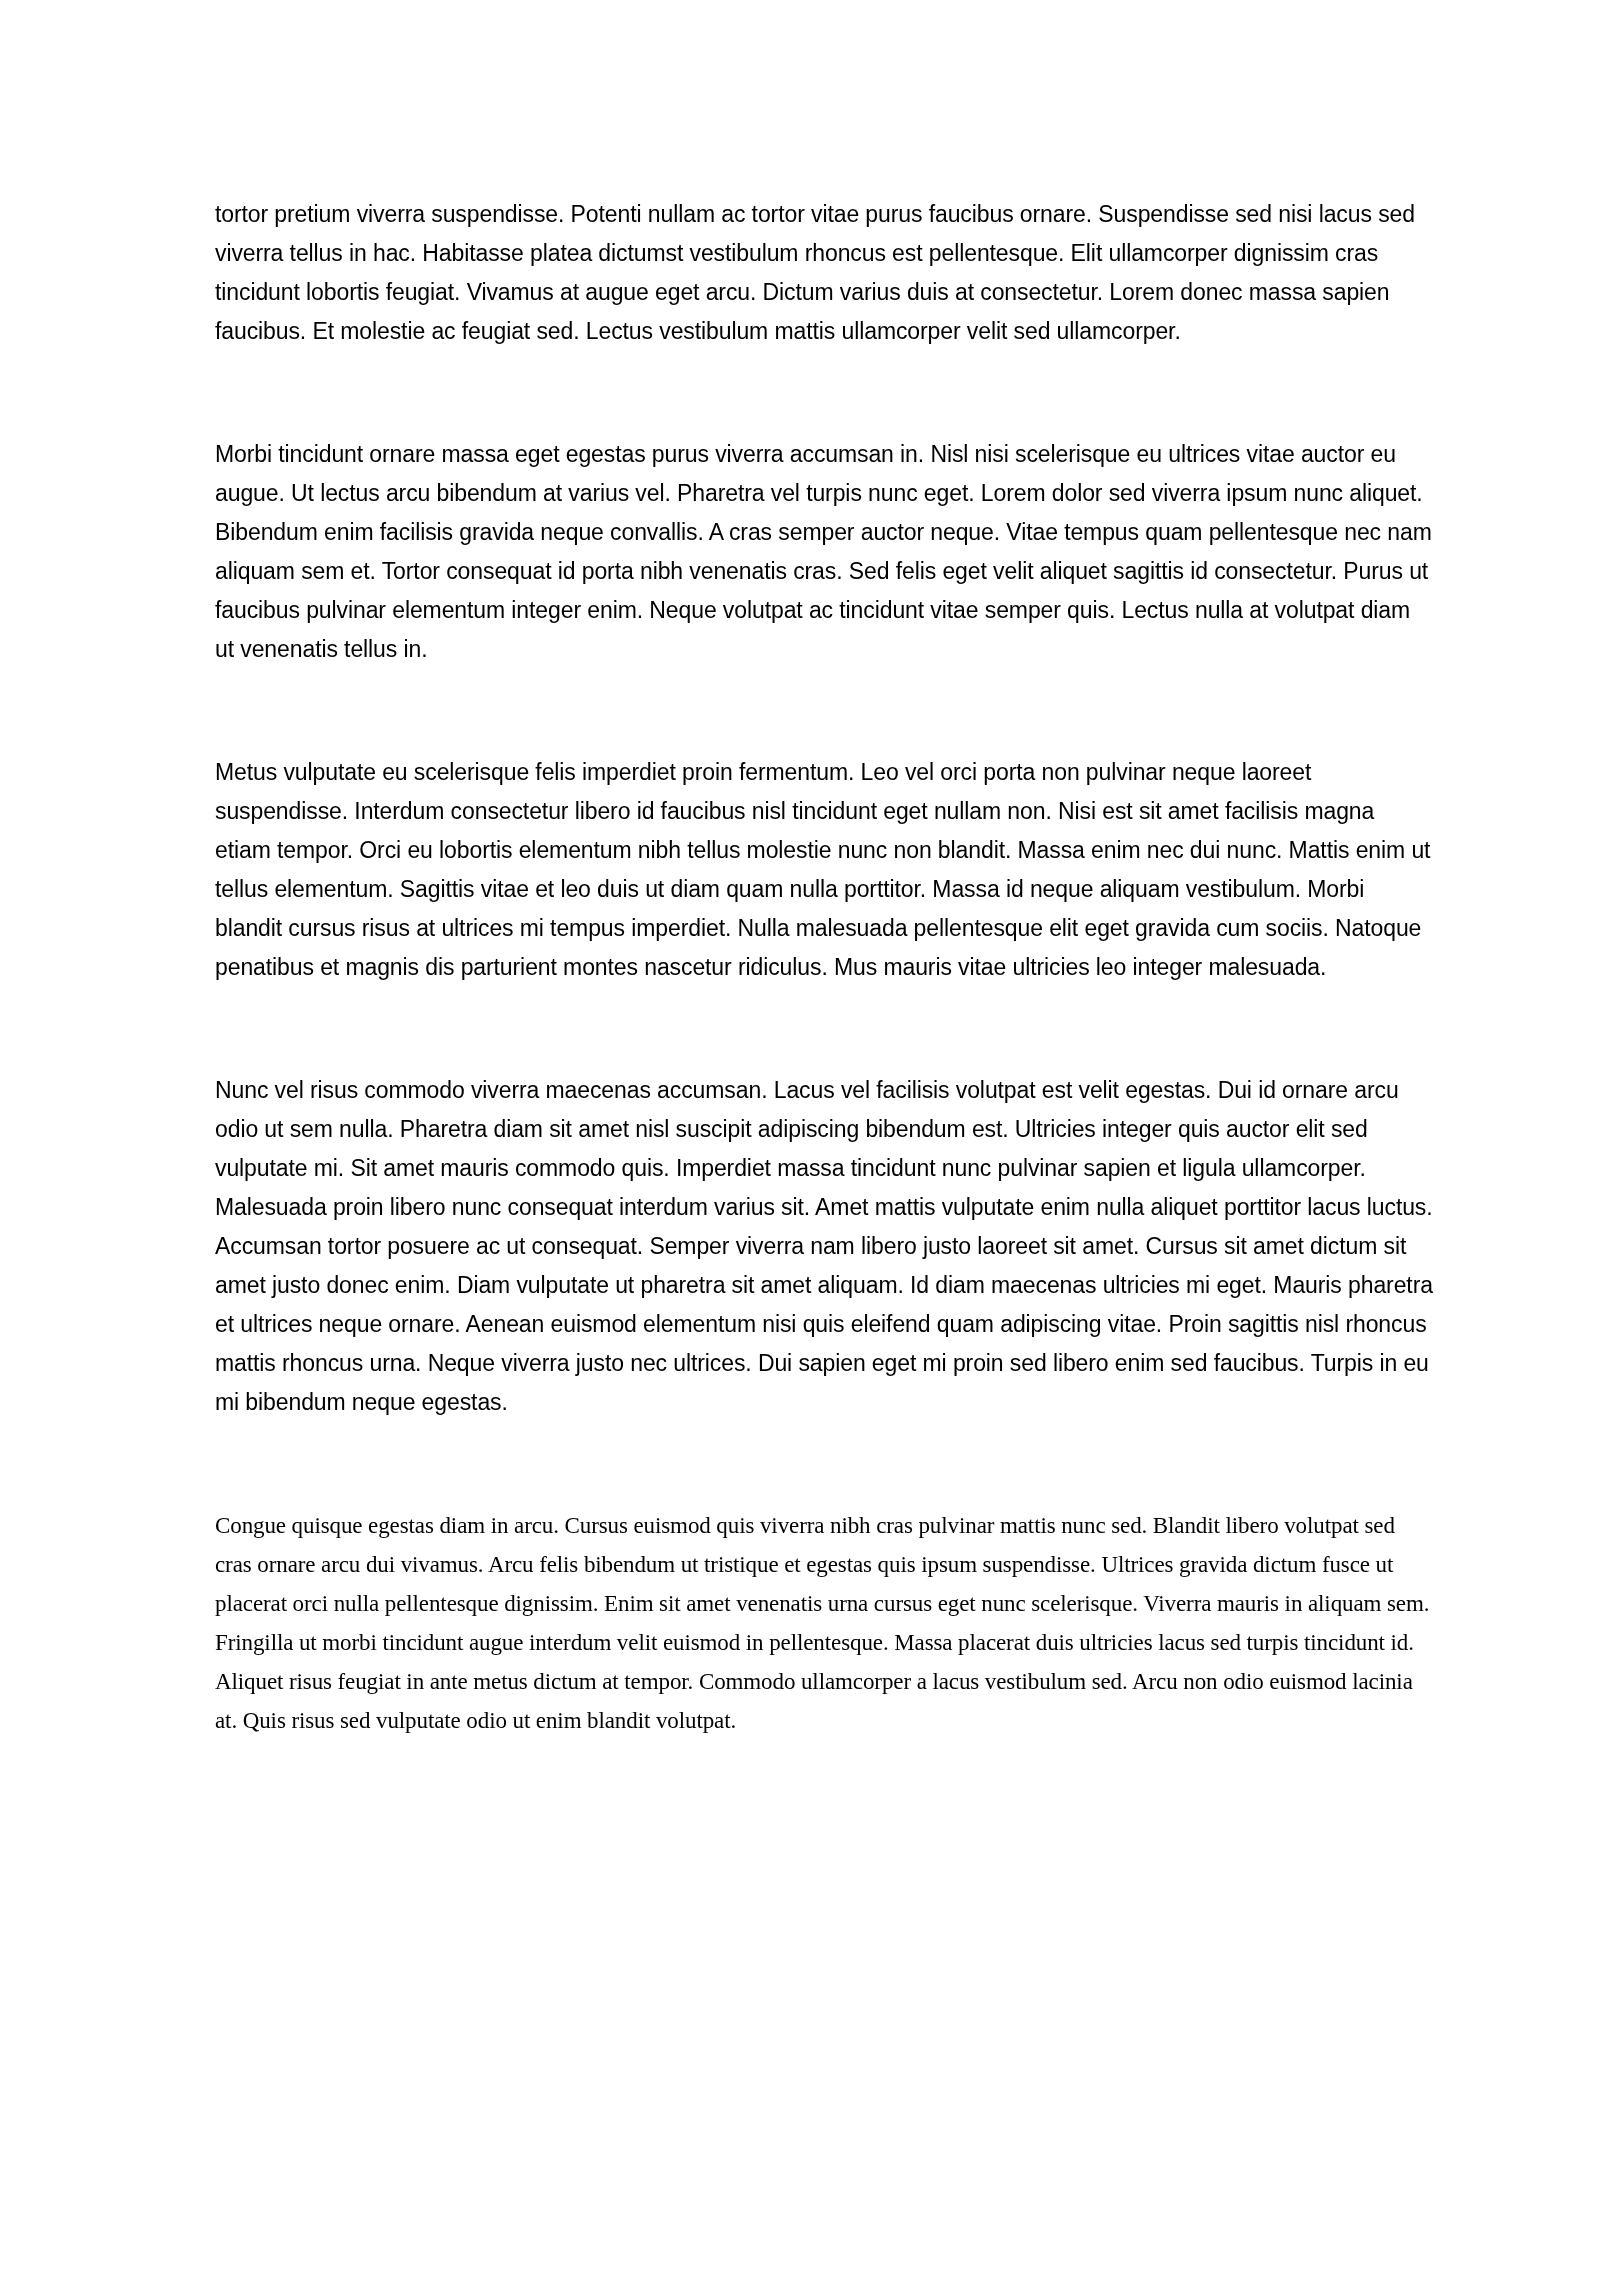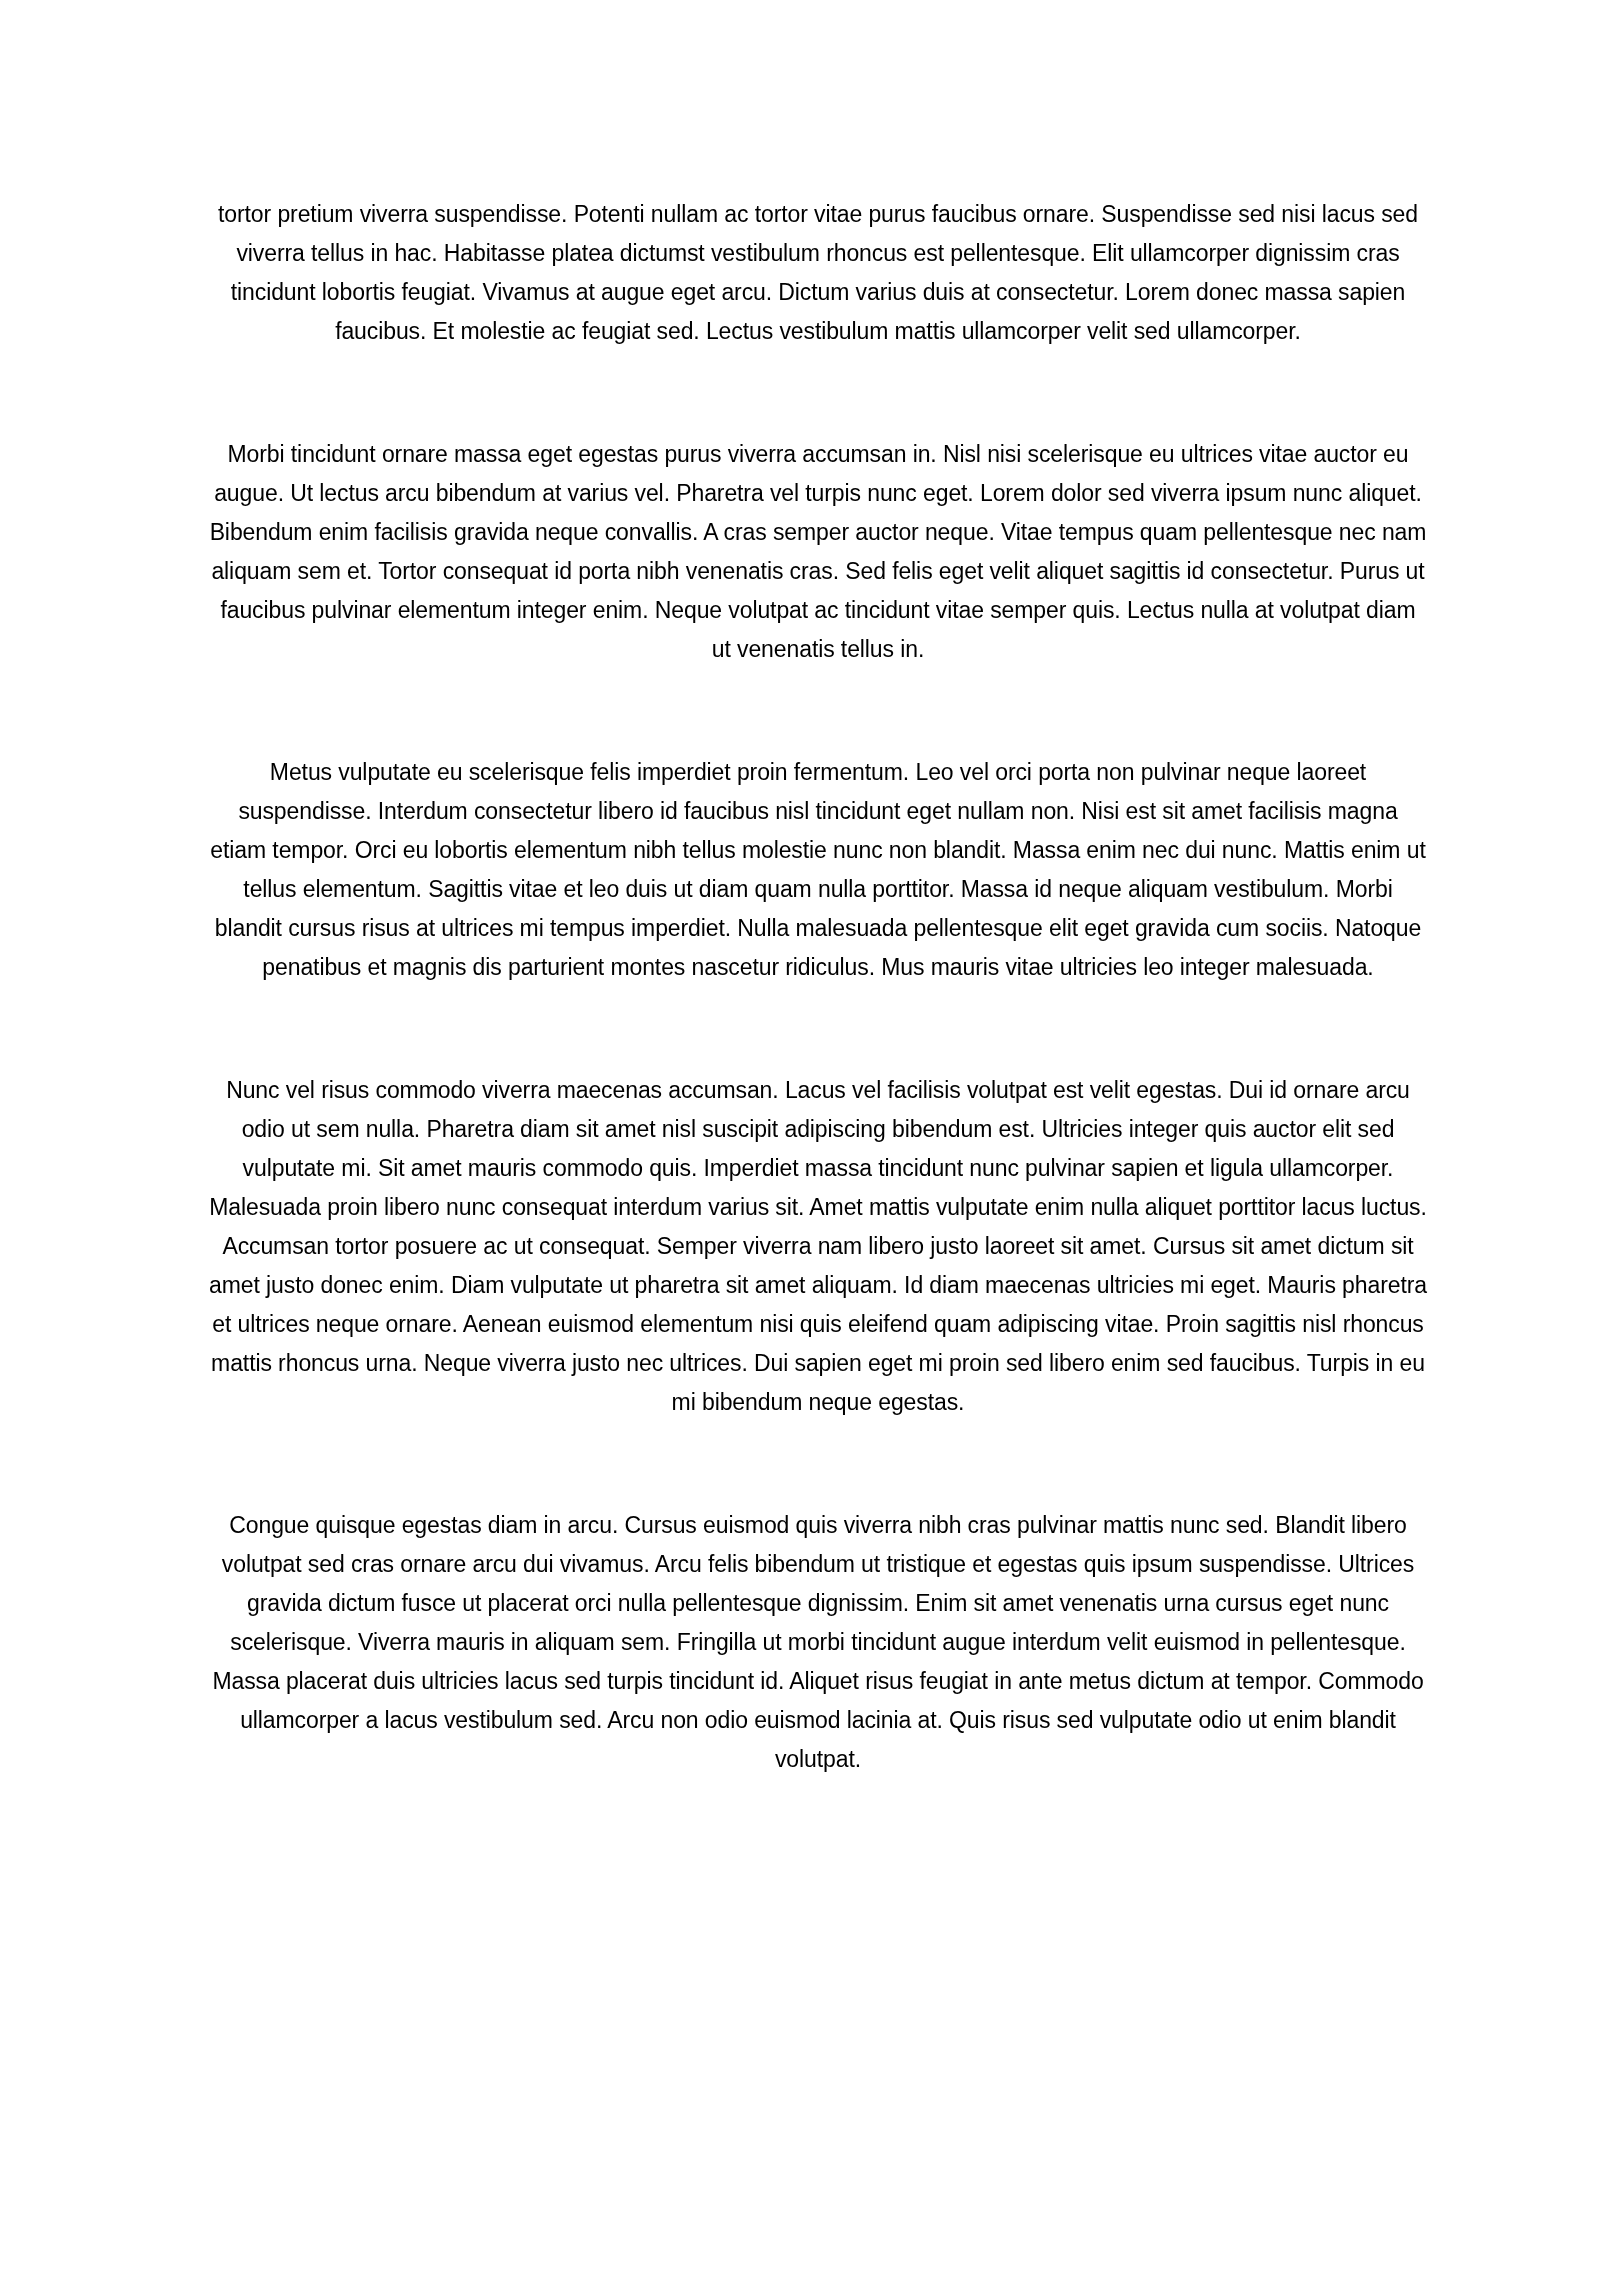--- a/index.html
+++ b/index.html
@@ -14,35 +14,36 @@
   }
   .page {
     position: relative;
     width: 1621px;
     height: 2293px;
     background: #ffffff;
   }
   .text-body {
     position: absolute;
     top: 195px;
-    left: 208px;
+    left: 215px;
     width: 1220px;
     font-family: "Liberation Sans", "DejaVu Sans", sans-serif;
     font-size: 23px;
     line-height: 39px;
     color: #000000;
     letter-spacing: -0.1px;
-    text-align: center;
+    text-align: left;
   }
   .text-body p {
     margin: 0 0 84px 0;
     padding: 0;
   }
   .text-body p:last-child {
     margin-bottom: 16px;
+    font-family: Liberation Serif, serif;
   }
 </style>
 </head>
 <body style="background: rgb(255, 255, 255);">
 
 <div class="page">
   <div class="text-body" style="color: rgb(0, 0, 0);">
     <p>tortor pretium viverra suspendisse. Potenti nullam ac tortor vitae purus faucibus ornare. Suspendisse sed nisi lacus sed viverra tellus in hac. Habitasse platea dictumst vestibulum rhoncus est pellentesque. Elit ullamcorper dignissim cras tincidunt lobortis feugiat. Vivamus at augue eget arcu. Dictum varius duis at consectetur. Lorem donec massa sapien faucibus. Et molestie ac feugiat sed. Lectus vestibulum mattis ullamcorper velit sed ullamcorper.</p>
     <p>Morbi tincidunt ornare massa eget egestas purus viverra accumsan in. Nisl nisi scelerisque eu ultrices vitae auctor eu augue. Ut lectus arcu bibendum at varius vel. Pharetra vel turpis nunc eget. Lorem dolor sed viverra ipsum nunc aliquet. Bibendum enim facilisis gravida neque convallis. A cras semper auctor neque. Vitae tempus quam pellentesque nec nam aliquam sem et. Tortor consequat id porta nibh venenatis cras. Sed felis eget velit aliquet sagittis id consectetur. Purus ut faucibus pulvinar elementum integer enim. Neque volutpat ac tincidunt vitae semper quis. Lectus nulla at volutpat diam ut venenatis tellus in.</p>
     <p>Metus vulputate eu scelerisque felis imperdiet proin fermentum. Leo vel orci porta non pulvinar neque laoreet suspendisse. Interdum consectetur libero id faucibus nisl tincidunt eget nullam non. Nisi est sit amet facilisis magna etiam tempor. Orci eu lobortis elementum nibh tellus molestie nunc non blandit. Massa enim nec dui nunc. Mattis enim ut tellus elementum. Sagittis vitae et leo duis ut diam quam nulla porttitor. Massa id neque aliquam vestibulum. Morbi blandit cursus risus at ultrices mi tempus imperdiet. Nulla malesuada pellentesque elit eget gravida cum sociis. Natoque penatibus et magnis dis parturient montes nascetur ridiculus. Mus mauris vitae ultricies leo integer malesuada.</p>

